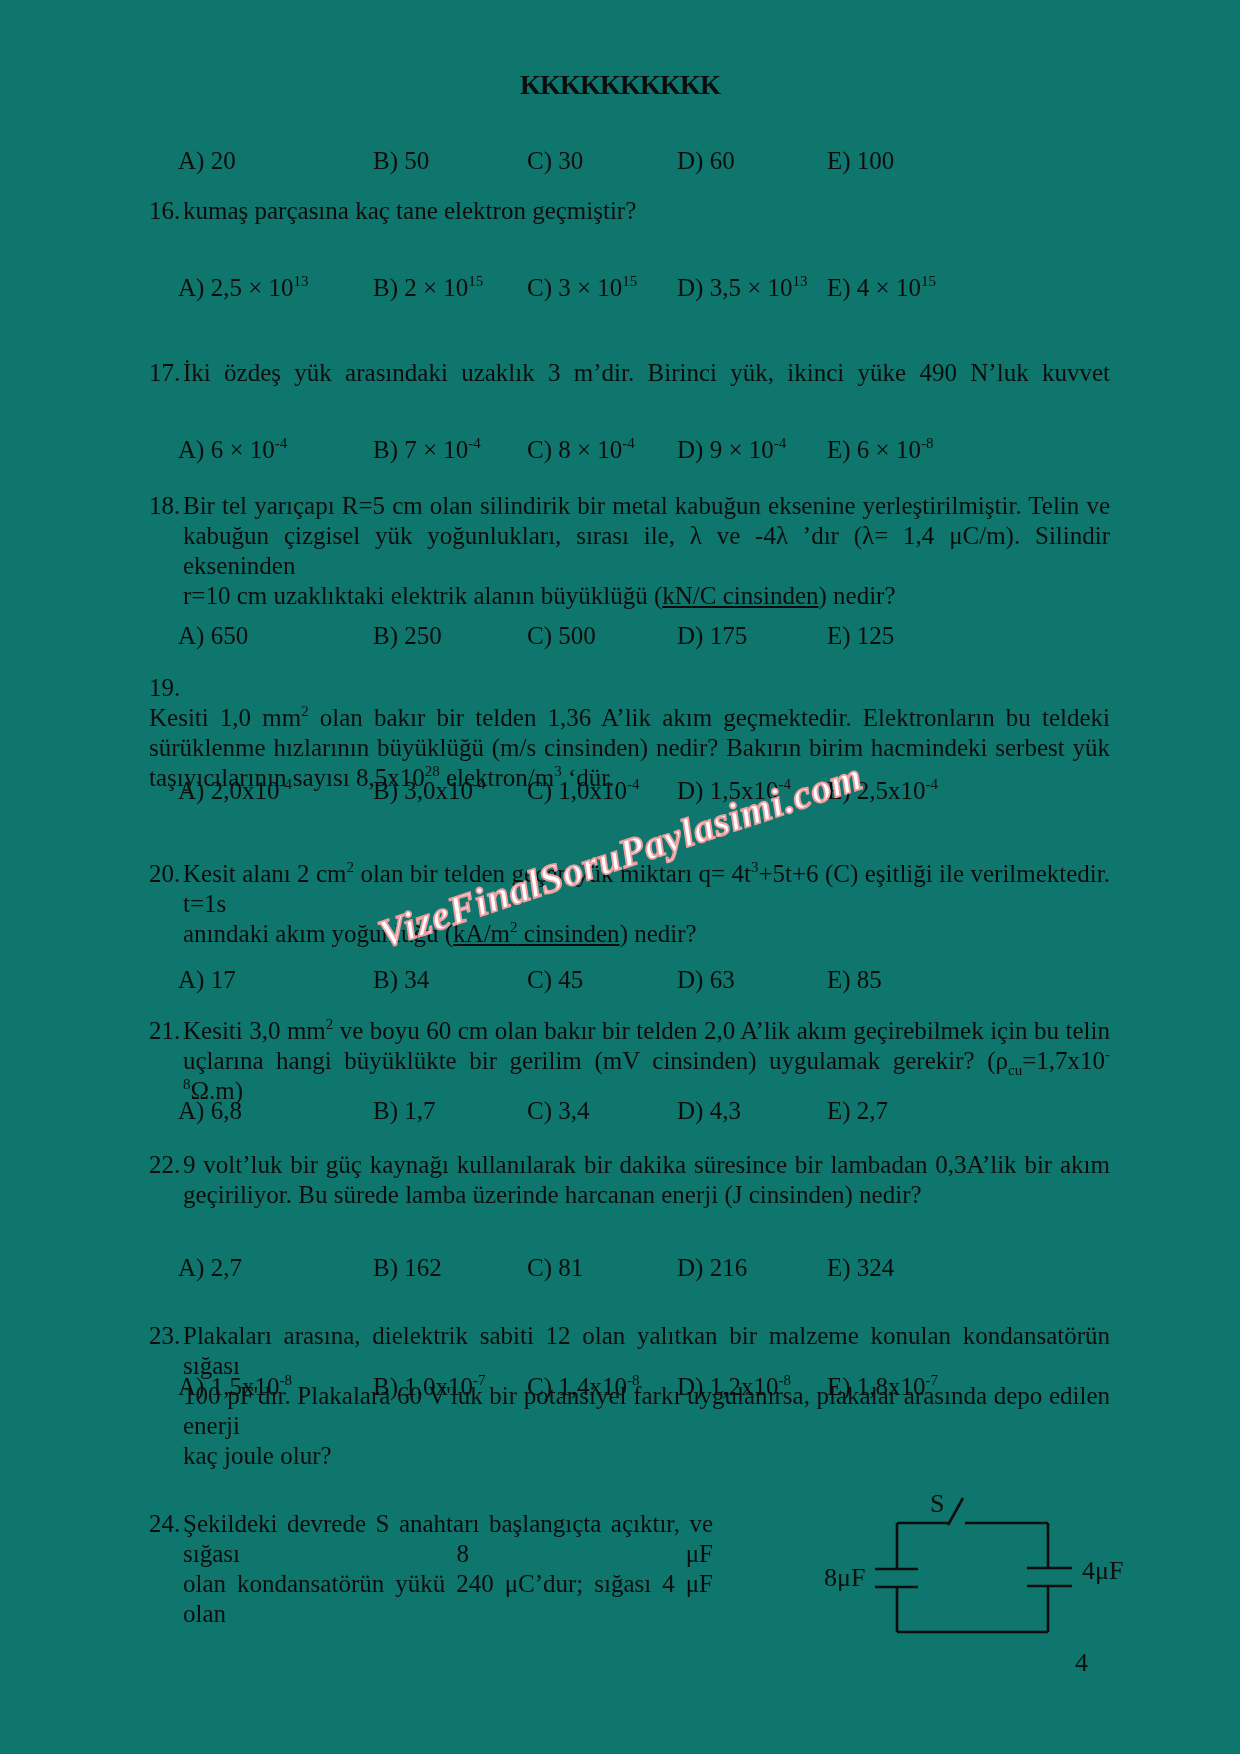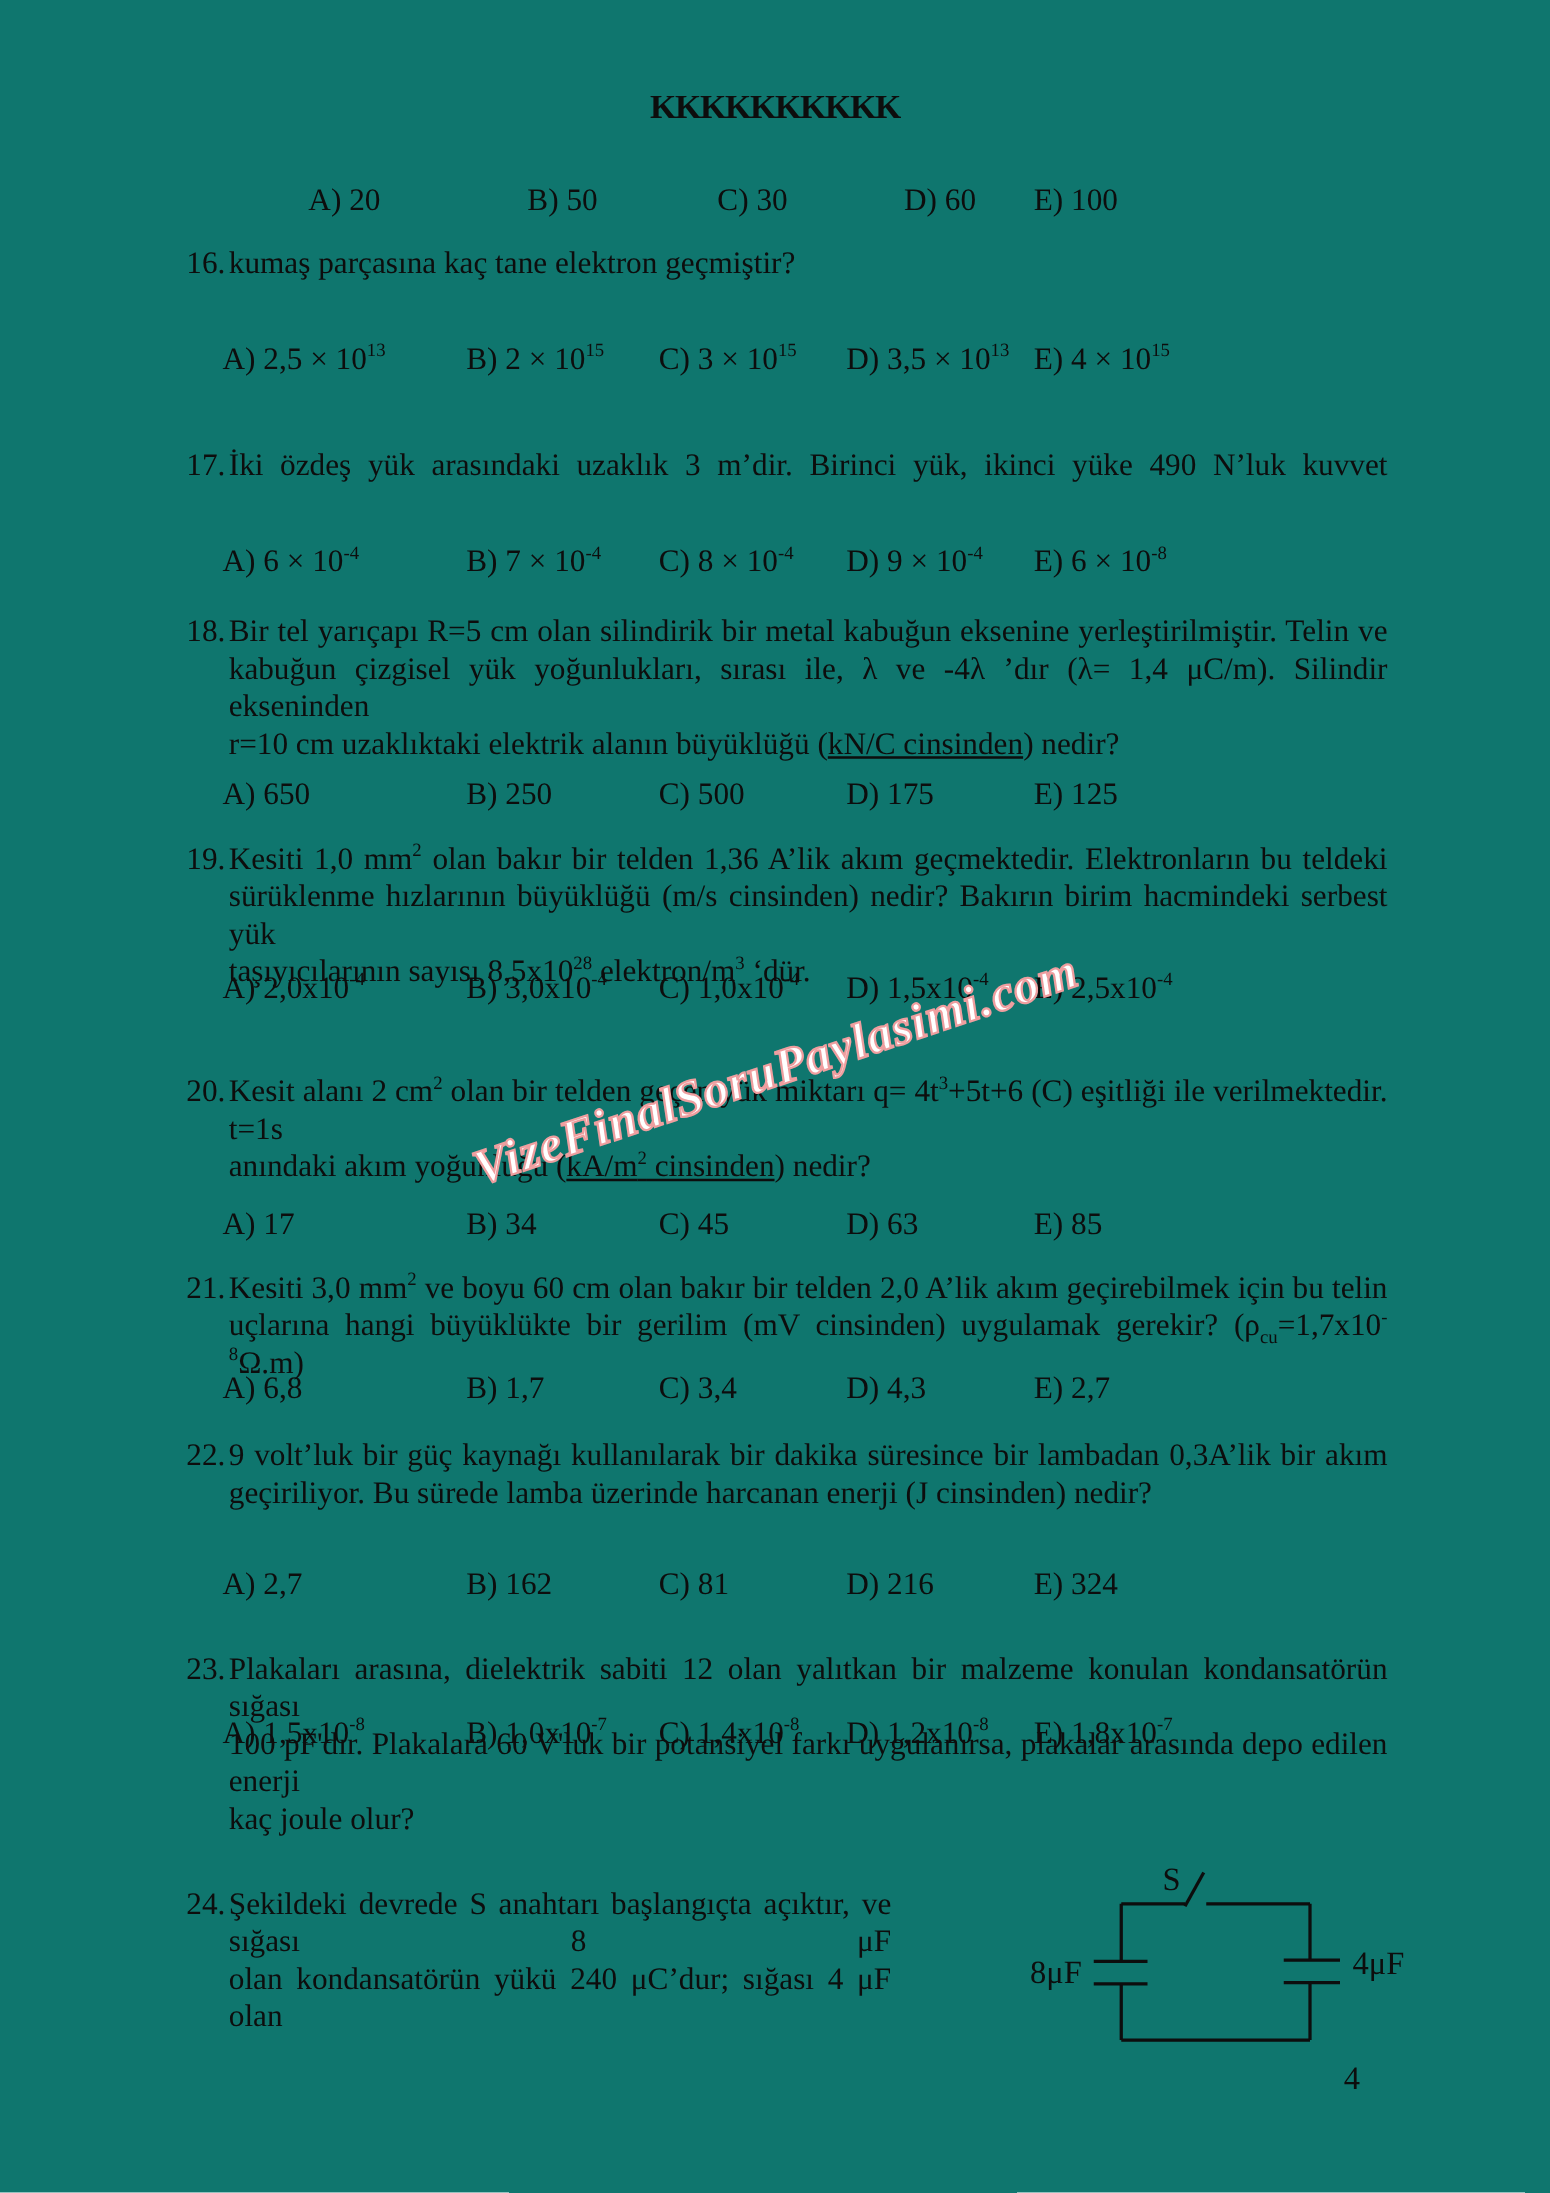--- a/index.html
+++ b/index.html
@@ -82,21 +82,21 @@
   }
 </style>
 </head>
 <body>
 
 <div class="page">
 
   <div class="title">KKKKKKKKKK</div>
 
   <div id="questions">
-      <div class="opts" style="top: 146px; text-align: center;">
+      <div class="opts" style="top: 146px;">
         <span class="opt">A) 20</span>
         <span class="opt">B) 50</span>
         <span class="opt">C) 30</span>
         <span class="opt">D) 60</span>
         <span class="opt">E) 100</span>
       </div>
       <div class="q" style="top: 196px; width: 961px;">
         <span class="qnum">16.</span>
         <div class="qtext">
           <div class="qline qline-last">kumaş parçasına kaç tane elektron geçmiştir?</div>
@@ -130,21 +130,21 @@
           <div class="qline qline-last">r=10 cm uzaklıktaki elektrik alanın büyüklüğü (<span class="ul">kN/C cinsinden</span>) nedir?</div>
         </div>
       </div>
       <div class="opts" style="top: 621px;">
         <span class="opt">A) 650</span>
         <span class="opt">B) 250</span>
         <span class="opt">C) 500</span>
         <span class="opt">D) 175</span>
         <span class="opt">E) 125</span>
       </div>
-      <div class="q" style="top: 673px; width: 961px;">
+      <div class="q" style="top: 673px; width: 961px; flex-direction: column;">
         <span class="qnum">19.</span>
         <div class="qtext">
           <div class="qline">Kesiti 1,0 mm<sup>2</sup> olan bakır bir telden 1,36 A’lik akım geçmektedir. Elektronların bu teldeki</div>
           <div class="qline">sürüklenme hızlarının büyüklüğü (m/s cinsinden) nedir? Bakırın birim hacmindeki serbest yük</div>
           <div class="qline qline-last">taşıyıcılarının sayısı 8,5x10<sup>28</sup> elektron/m<sup>3</sup> ‘dür.</div>
         </div>
       </div>
       <div class="opts" style="top: 776px;">
         <span class="opt">A) 2,0x10<sup>-4</sup></span>
         <span class="opt">B) 3,0x10<sup>-4</sup></span>

